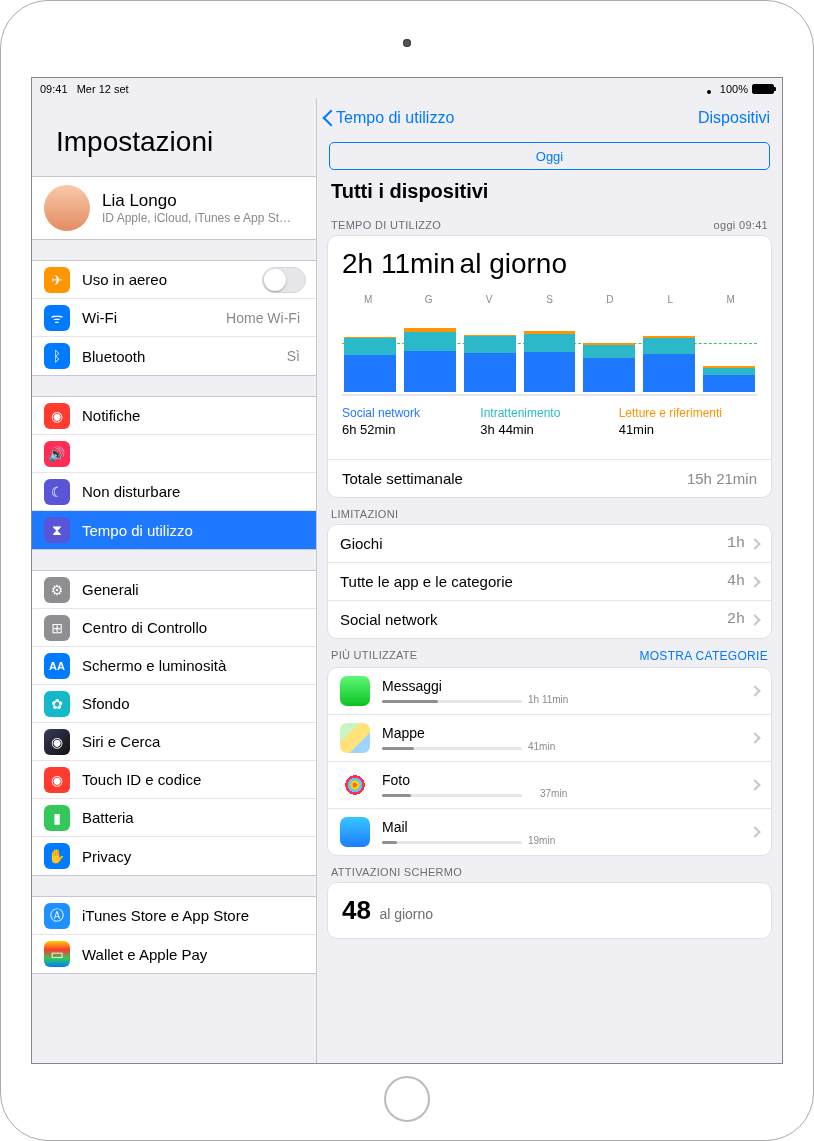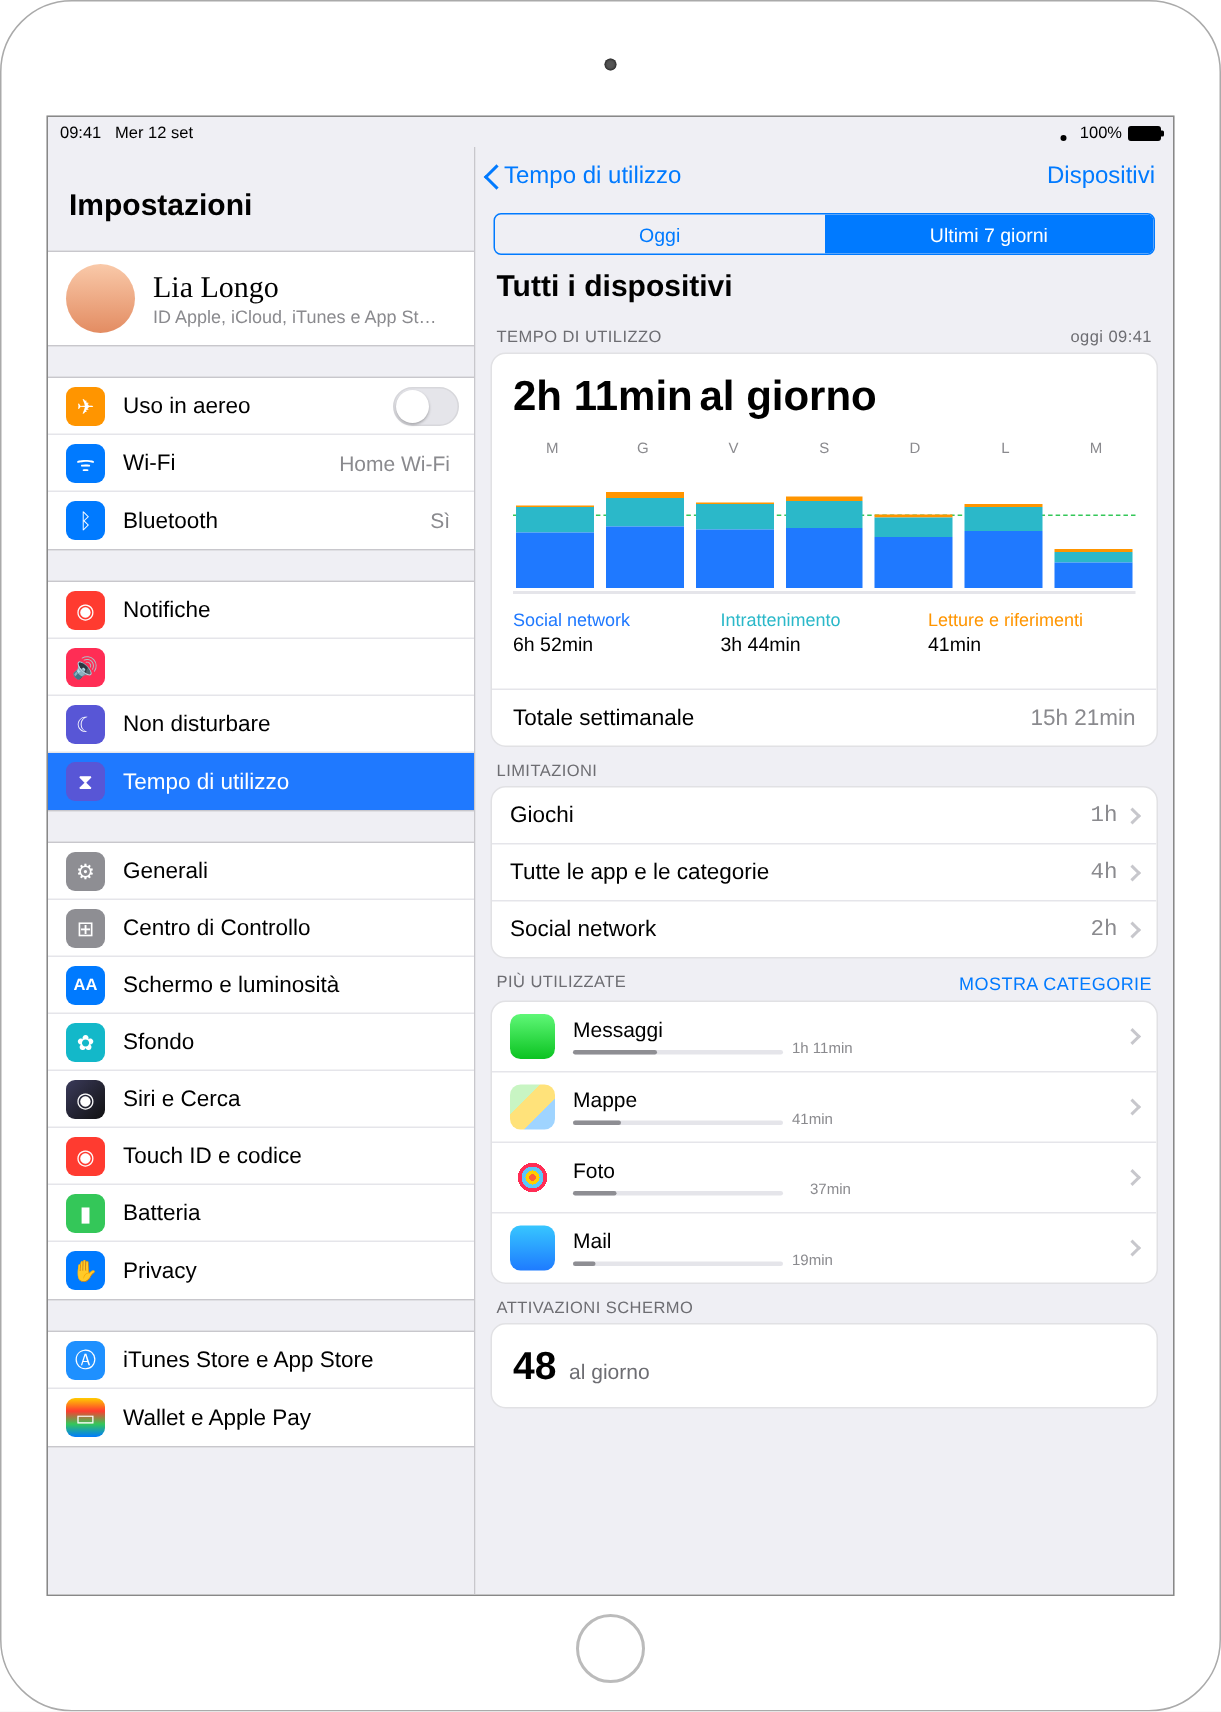--- a/index.html
+++ b/index.html
@@ -22,38 +22,38 @@
   .battery-icon { width:22px; height:10px; border:1px solid #000; border-radius:2px; position:relative; background:#000;}
   .battery-icon::after { content:""; position:absolute; right:-3px; top:2px; width:2px; height:4px; background:#000; border-radius:0 1px 1px 0;}
   .wifi-arc { width:14px; height:14px; display:inline-block; position:relative;}
   .wifi-arc::before{content:""; position:absolute; bottom:2px; left:5px; width:4px; height:4px; border-radius:50%; background:#000;}
 
   .split { display:flex; width:100%; height:100%; padding-top:20px;}
   .sidebar { width:285px; height:100%; border-right:1px solid #c8c7cc; overflow:hidden; background:#efeff4;}
   .detail  { flex:1; height:100%; overflow:hidden; background:#efeff4; position:relative;}
 
   
-  .sidebar h1 { font-size:20px; font-weight:700; padding:28px 14px 8px 14px; color:#000;}
+  .sidebar h1 { font-size:28px; font-weight:400; padding:28px 14px 8px 24px; color:#000;}
   .group { background:#fff; border-top:1px solid #c8c7cc; border-bottom:1px solid #c8c7cc; margin-top:20px;}
   .group:first-of-type { margin-top:10px;}
   .row {
     display:flex; align-items:center; min-height:38px; padding:4px 10px 4px 12px;
     border-bottom:1px solid #e5e5ea; font-size:15px; color:#000; position:relative;
   }
   .row:last-child { border-bottom:none; }
   .row.selected { background:#1f79ff; color:#fff;}
   .row .label { flex:1; white-space:nowrap; overflow:hidden; text-overflow:ellipsis;}
   .row .value { color:#8a8a8e; font-size:14px; margin-right:6px;}
   .icon-box {
     width:26px; height:26px; border-radius:6px; margin-right:12px; display:flex;
     align-items:center; justify-content:center; flex-shrink:0; color:#fff; font-size:14px;
   }
   .avatar { width:46px; height:46px; border-radius:50%; background:linear-gradient(#f9c9a9,#e38c62); margin-right:12px; flex-shrink:0;}
   .profile-row { padding:8px 12px;}
-  .profile-text .name { font-size:20px; font-weight:400;font-family:Liberation Serif, serif;}
+  .profile-text .name { font-size:17px; font-weight:400;}
   .profile-text .sub { font-size:12px; color:#8a8a8e;}
   .toggle {
     width:44px; height:26px; border-radius:13px; background:#e5e5ea; position:relative; border:1px solid #d7d7db;
   }
   .toggle::after{content:""; position:absolute; left:1px; top:1px; width:22px; height:22px; border-radius:50%; background:#fff; box-shadow:0 1px 2px rgba(0,0,0,.3);}
 
   
   .nav-bar { height:40px; display:flex; align-items:center; justify-content:space-between; padding:0 12px 0 6px; font-size:16px; color:#007aff;}
   .nav-back { display:flex; align-items:center;}
   .chev-left { width:11px; height:18px; margin-right:2px;}
@@ -67,21 +67,21 @@
   .section-title-big { font-size:20px; font-weight:700; padding:0 14px 6px 14px;}
   .section-header {
     display:flex; justify-content:space-between; padding:10px 14px 4px 14px;
     font-size:11px; color:#6d6d72; text-transform:uppercase; letter-spacing:0.3px;
   }
   .section-header .right { text-transform:none; color:#6d6d72;}
   .card {
     margin:0 10px 0 10px; background:#fff; border:1px solid #e1e1e4; border-radius:10px; overflow:hidden;
   }
   .card-inner { padding:12px 14px;}
-  .big-time { font-size:28px; font-weight:700; display:inline;}
+  .big-time { font-size:28px; font-weight:400; display:inline;}
   .chart {
     margin-top:10px; display:flex; gap:8px; align-items:flex-end; height:80px; position:relative;
     padding:0 2px 2px 2px; border-bottom:2px solid #e5e5ea;
   }
   .chart .avg-line { position:absolute; left:0; right:0; border-top:1.5px dashed #34c759; top:34%;}
   .col { flex:1; display:flex; flex-direction:column; align-items:center; gap:3px;}
   .col .label { font-size:10px; color:#8a8a8e; height:12px;}
   .bar-track { width:100%; height:64px; position:relative; display:flex; flex-direction:column; justify-content:flex-end;}
   .bar-seg { width:100%;}
   .cat-row { display:flex; margin-top:10px; font-size:12px;}
@@ -235,21 +235,20 @@
         <div class="nav-bar">
           <div class="nav-back">
             <span class="chev-left"></span>
             <span>Tempo di utilizzo</span>
           </div>
           <div>Dispositivi</div>
         </div>
 
         <div class="segmented">
           <div>Oggi</div>
-          <div class="active">Ultimi 7 giorni</div>
         </div>
 
         <div class="section-title-big">Tutti i dispositivi</div>
 
         <div class="section-header">
           <span>TEMPO DI UTILIZZO</span>
           <span class="right">oggi 09:41</span>
         </div>
 
         <div class="card">

